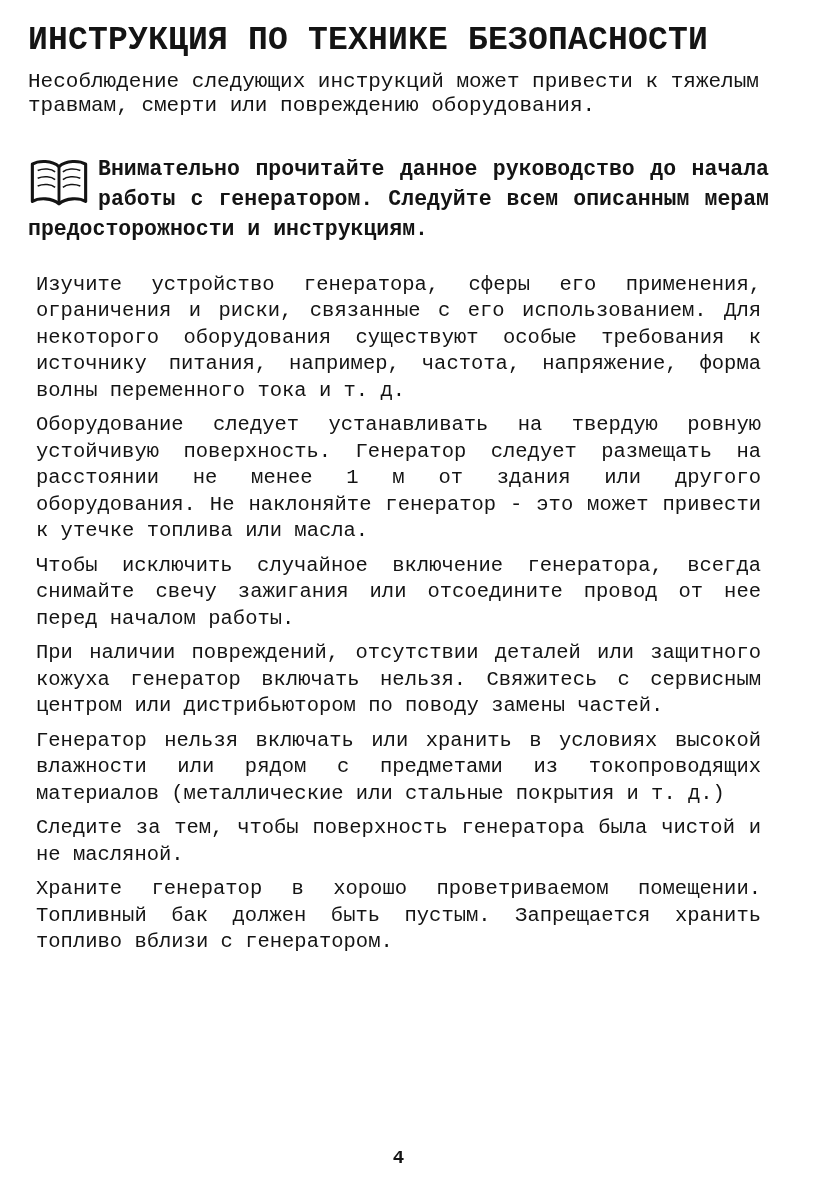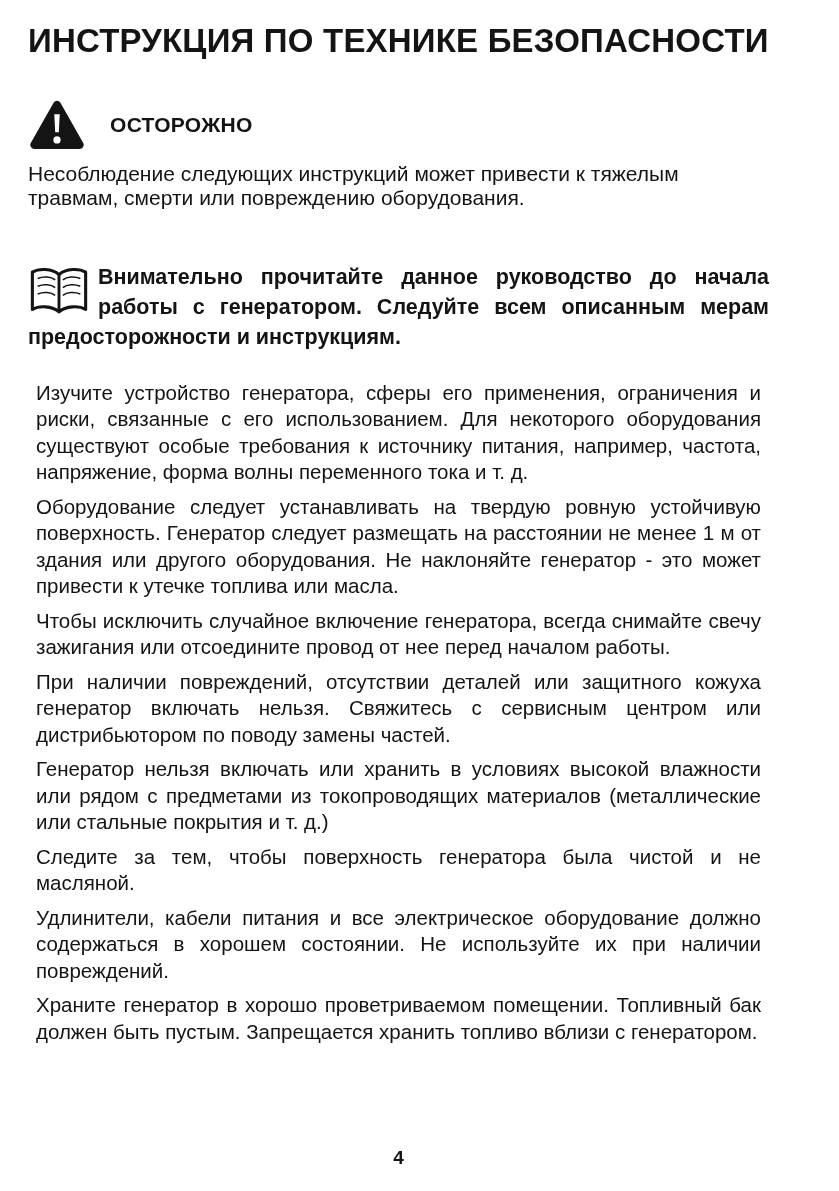--- a/index.html
+++ b/index.html
@@ -7,21 +7,21 @@
     padding: 0;
     background: #ffffff;
   }
   .page {
     position: relative;
     width: 797px;
     height: 1191px;
     box-sizing: border-box;
     background: #ffffff;
     color: #141414;
-    font-family: Liberation Sans, sans-serif;
+    font-family: Liberation Mono, monospace;
     padding: 16px 28px 0 28px;
     overflow: hidden;
   }
   .doc-title {
     font-size: 33px;
     font-weight: 700;
     letter-spacing: 0.2px;
     margin: 6px 0 0 0;
     line-height: 1.15;
     white-space: nowrap;
@@ -43,21 +43,21 @@
     font-weight: 700;
     letter-spacing: 0.3px;
   }
   .warning-text {
     font-size: 21px;
     line-height: 24px;
     margin: 10px 0 0 0;
     text-align: left;
   }
   .read-notice {
-    margin-top: 52px;
+    margin-top: 36px;
     font-size: 21.5px;
     font-weight: 700;
     line-height: 30px;
     text-align: justify;
   }
   .read-notice::after { content: ""; display: block; clear: both; }
   .book-icon {
     float: left;
     width: 62px;
     height: 56px;
@@ -83,46 +83,37 @@
     font-weight: 700;
   }
 </style>
 </head>
 <body>
 
 <div class="page">
 
   <h1 class="doc-title">ИНСТРУКЦИЯ ПО ТЕХНИКЕ БЕЗОПАСНОСТИ</h1>
 
-  <div class="warning-header">
-    <svg class="warning-triangle" viewBox="0 0 64 58" aria-hidden="true">
-      <path d="M28.4 4.2 L3.2 48.6 a4.6 4.6 0 0 0 4.0 6.9 h49.6 a4.6 4.6 0 0 0 4.0 -6.9 L35.6 4.2 a4.2 4.2 0 0 0 -7.2 0 Z" fill="#141414"></path>
-      <path d="M29 17 h6 l-1 20 h-4 Z" fill="#ffffff"></path>
-      <circle cx="32" cy="45.5" r="4" fill="#ffffff"></circle>
-    </svg>
-    <span class="warning-label">ОСТОРОЖНО</span>
-  </div>
 
   <p class="warning-text">Несоблюдение следующих инструкций может привести к тяжелым травмам, смерти или повреждению оборудования.</p>
 
   <div class="read-notice">
     <svg class="book-icon" viewBox="0 0 64 56" aria-hidden="true">
       <path d="M32 10 C 25 3.5, 11 3.5, 4.5 7.5 L4.5 46 C 11 42, 25 42, 32 48.5 C 39 42, 53 42, 59.5 46 L59.5 7.5 C 53 3.5, 39 3.5, 32 10 Z" fill="none" stroke="#141414" stroke-width="3.2" stroke-linejoin="round"></path>
       <path d="M32 10 L32 48.5" stroke="#141414" stroke-width="3"></path>
       <path d="M10 14 C 16 11.5, 24 12, 28 15.5 M10 22 C 16 19.5, 24 20, 28 23.5 M10 30 C 16 27.5, 24 28, 28 31.5 M36 15.5 C 40 12, 48 11.5, 54 14 M36 23.5 C 40 20, 48 19.5, 54 22 M36 31.5 C 40 28, 48 27.5, 54 30" fill="none" stroke="#141414" stroke-width="1.6"></path>
     </svg>
     <span>Внимательно прочитайте данное руководство до начала работы с генератором. Следуйте всем описанным мерам предосторожности и инструкциям.</span>
   </div>
 
   <div class="body-text">
     <p>Изучите устройство генератора, сферы его применения, ограничения и риски, связанные с его использованием. Для некоторого оборудования существуют особые требования к источнику питания, например, частота, напряжение, форма волны переменного тока и т. д.</p>
     <p>Оборудование следует устанавливать на твердую ровную устойчивую поверхность. Генератор следует размещать на расстоянии не менее 1 м от здания или другого оборудования. Не наклоняйте генератор - это может привести к утечке топлива или масла.</p>
     <p>Чтобы исключить случайное включение генератора, всегда снимайте свечу зажигания или отсоедините провод от нее перед началом работы.</p>
     <p>При наличии повреждений, отсутствии деталей или защитного кожуха генератор включать нельзя. Свяжитесь с сервисным центром или дистрибьютором по поводу замены частей.</p>
     <p>Генератор нельзя включать или хранить в условиях высокой влажности или рядом с предметами из токопроводящих материалов (металлические или стальные покрытия и т. д.)</p>
     <p>Следите за тем, чтобы поверхность генератора была чистой и не масляной.</p>
-    <p>Удлинители, кабели питания и все электрическое оборудование должно содержаться в хорошем состоянии. Не используйте их при наличии повреждений.</p>
     <p>Храните генератор в хорошо проветриваемом помещении. Топливный бак должен быть пустым. Запрещается хранить топливо вблизи с генератором.</p>
   </div>
 
   <div class="page-number">4</div>
 
 </div>
 
 </body></html>

